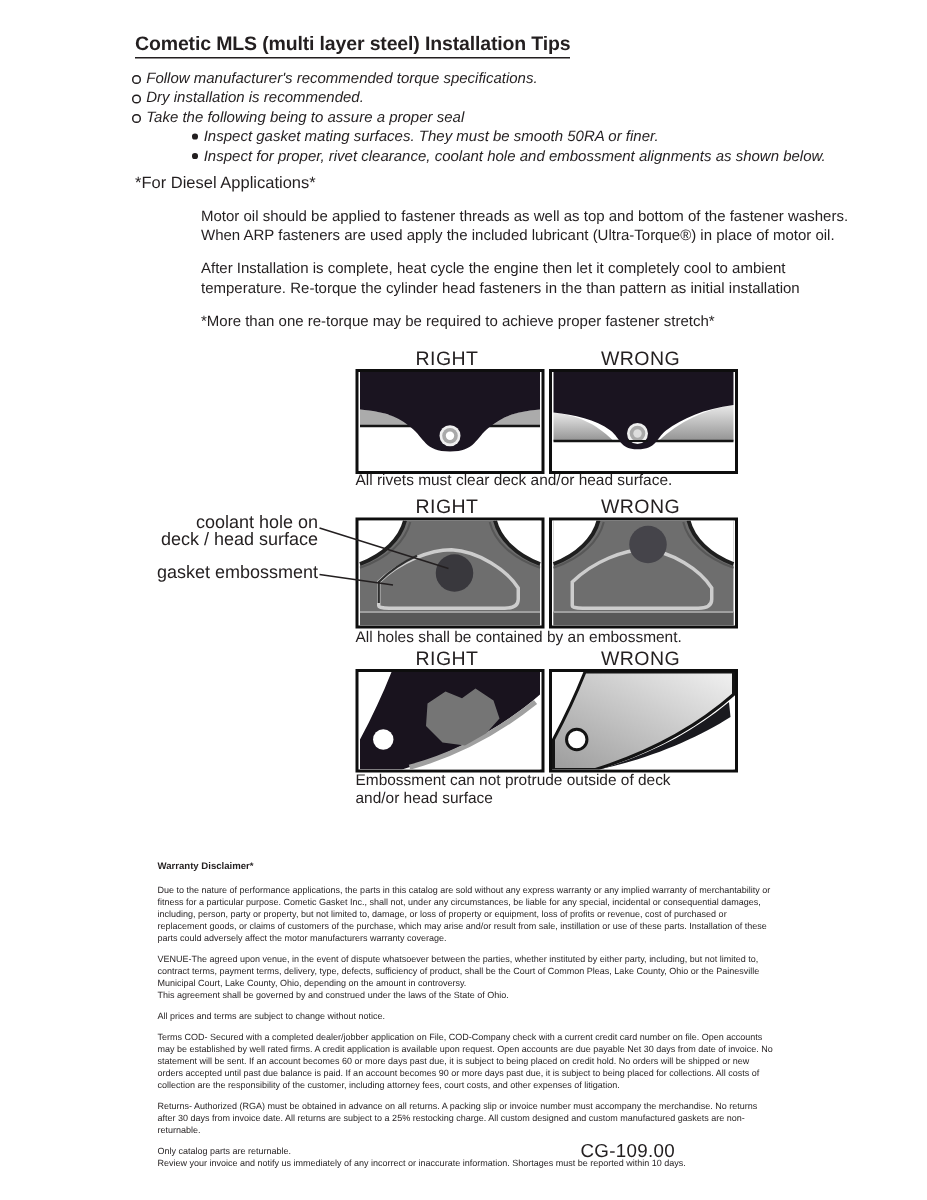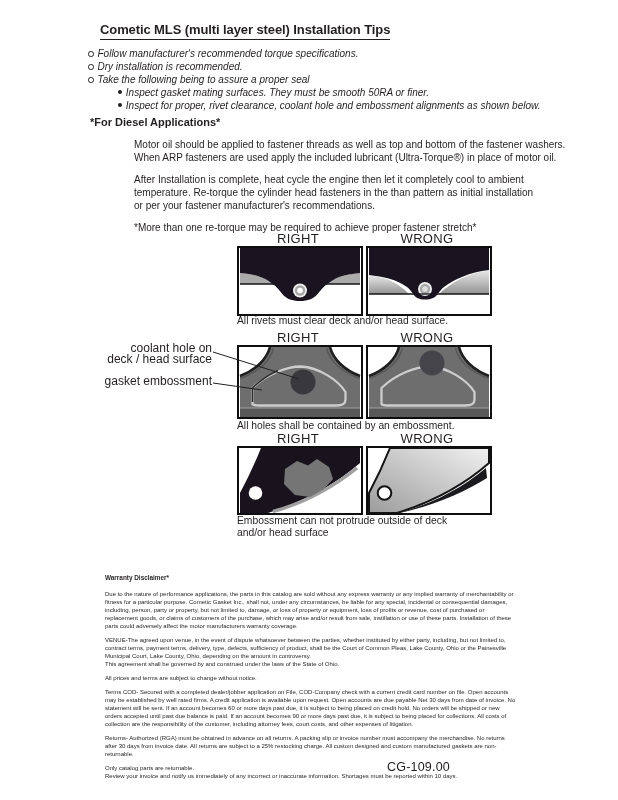--- a/index.html
+++ b/index.html
@@ -2,31 +2,31 @@
 <html><head>
 <meta charset="utf-8">
 <style>
   html,body{margin:0;padding:0;background:#ffffff;}
   #page{
     position:relative;width:618px;height:800px;background:#ffffff;overflow:hidden;
     font-family:"Liberation Sans","DejaVu Sans",sans-serif;color:#231f20;
   }
   
   #tips{position:absolute;left:88px;top:20px;width:460px;}
-  .doc-title{font-size:13px;font-weight:bold;letter-spacing:-.1px;margin:0 0 7px 12px;
+  .doc-title{font-size:13px;font-weight:bold;letter-spacing:-.1px;margin:0 0 7px 2px;
     display:inline-block;border-bottom:1.6px solid #231f20;padding-bottom:2px;}
   .b-row{display:flex;align-items:flex-start;font-size:10px;line-height:13px;white-space:nowrap;font-style:italic;}
   .b-row .marker-o{width:3.5px;height:3.5px;border:1px solid #231f20;border-radius:50%;
     margin:4px 4px 0 0;flex:none;}
   .b-row .marker-f{width:3.8px;height:3.8px;background:#231f20;border-radius:50%;
     margin:4px 4px 0 0;flex:none;}
-  .sub{margin-left:30px;}
+  .sub{margin-left:40px;}
   
   #diesel{position:absolute;left:90px;top:116px;width:460px;font-size:10px;line-height:13px;}
-  #diesel h2{font-size:11px;font-weight:bold;margin:0 0 9px 0;}
+  #diesel h2{font-size:11px;font-weight:normal;margin:0 0 9px 0;}
   .pline{white-space:nowrap;padding-left:44px;}
   .pgap{height:9px;}
   
   .rw-label{position:absolute;width:122px;text-align:center;font-size:13px;letter-spacing:.3px;}
   .dbox{position:absolute;width:122px;border:2px solid #0e0e0e;background:#fff;box-sizing:content-box;}
   .dbox svg{display:block;}
   .caption{position:absolute;font-size:10.3px;line-height:12px;}
   .callout{position:absolute;left:98px;width:114px;text-align:right;font-size:12px;line-height:11px;}
   #leader-overlay{position:absolute;left:0;top:0;width:618px;height:800px;pointer-events:none;}
   
@@ -66,21 +66,20 @@
     </div>
   </section>
 
   <section id="diesel">
     <h2>*For Diesel Applications*</h2>
     <div class="pline">Motor oil should be applied to fastener threads as well as top and bottom of the fastener washers.</div>
     <div class="pline">When ARP fasteners are used apply the included lubricant (Ultra-Torque®) in place of motor oil.</div>
     <div class="pgap"></div>
     <div class="pline">After Installation is complete, heat cycle the engine then let it completely cool to ambient</div>
     <div class="pline">temperature. Re-torque the cylinder head fasteners in the than pattern as initial installation</div>
-    <div class="pline">or per your fastener manufacturer's recommendations.</div>
     <div class="pgap"></div>
     <div class="pline">*More than one re-torque may be required to achieve proper fastener stretch*</div>
   </section>
 
   <div class="rw-label" style="left:237px;top:231px;">RIGHT</div>
   <div class="rw-label" style="left:366px;top:231px;">WRONG</div>
 
   <div class="dbox" style="left:237px;top:246px;">
     <svg width="122" height="66" viewBox="0 0 120 66">
       <rect width="120" height="66" fill="#ffffff"></rect>

